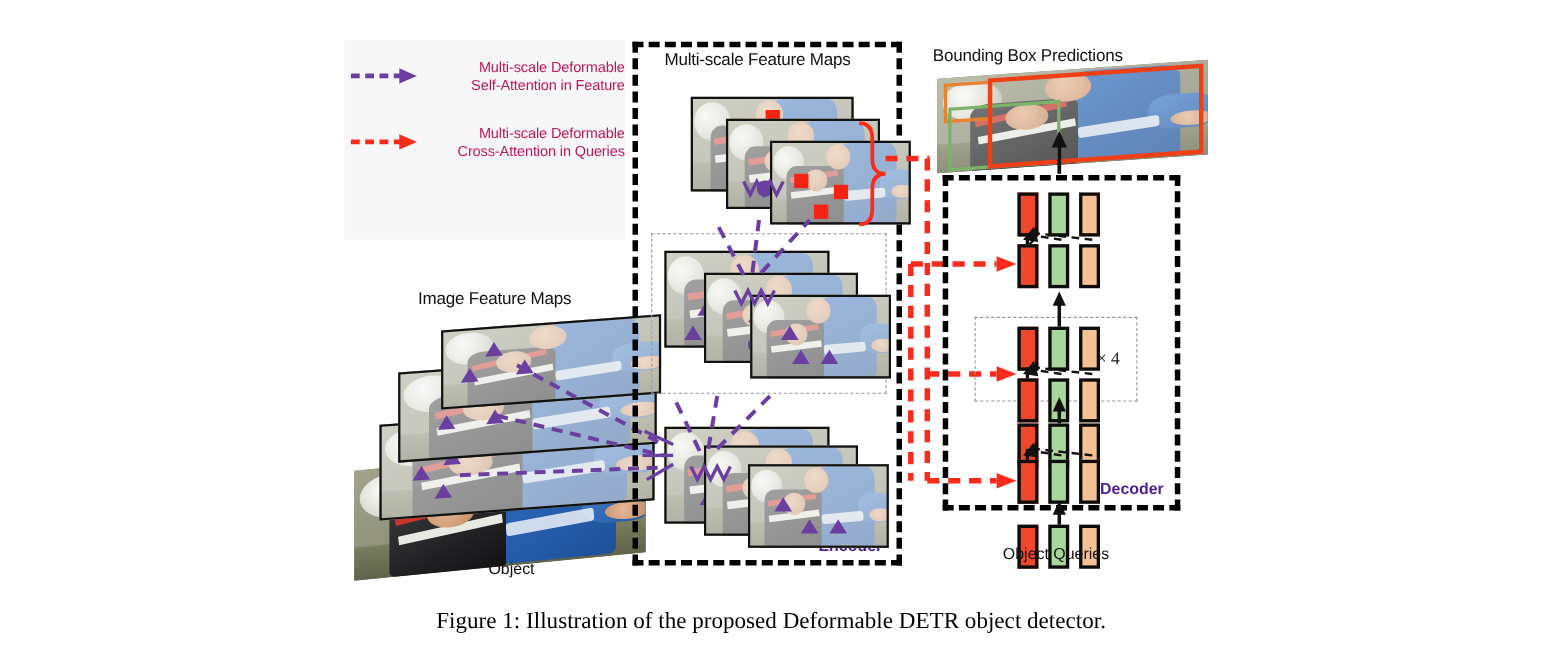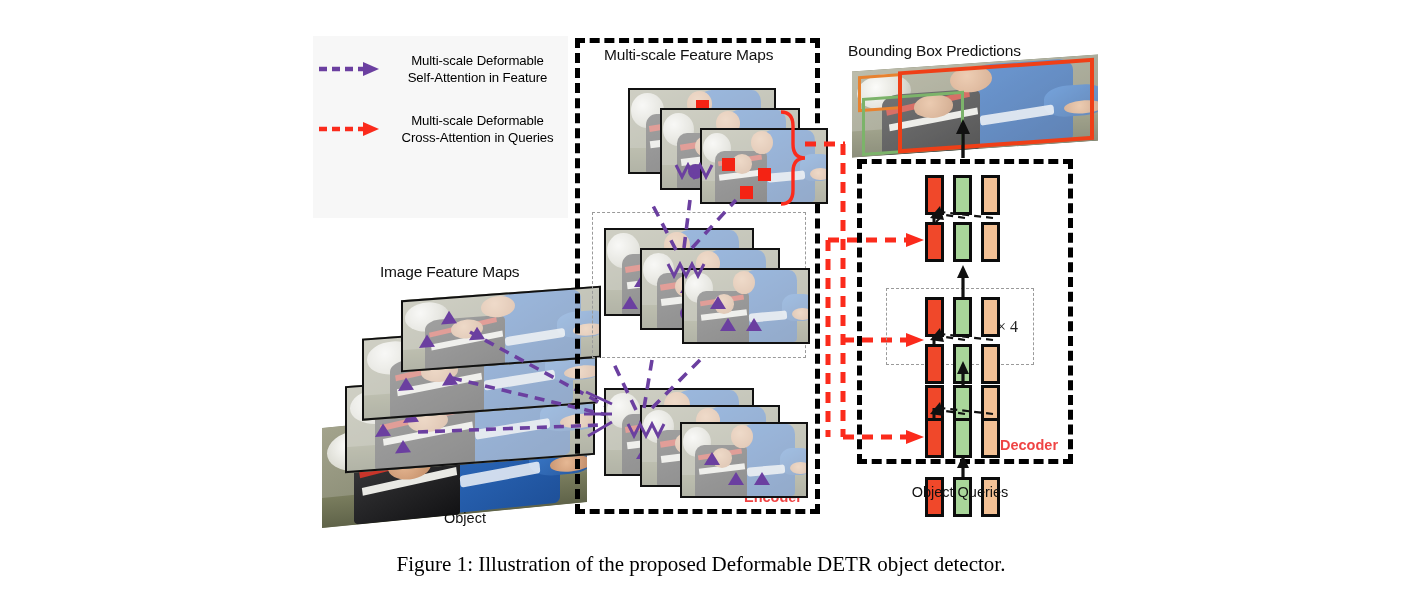--- a/index.html
+++ b/index.html
@@ -5,32 +5,32 @@
   html,body{margin:0;padding:0;background:#ffffff;}
   body{width:1402px;height:599px;position:relative;overflow:hidden;
        font-family:"Liberation Sans",sans-serif;color:#1a1a1a;}
   .abs{position:absolute;}
   .nosel{user-select:none;}
 
   
   #legend{left:313px;top:36px;width:255px;height:182px;background:#f7f7f7;}
   .leg-row{position:absolute;left:0;width:255px;display:flex;align-items:center;}
   .leg-arrow{width:74px;height:20px;flex:0 0 74px;position:relative;}
-  .leg-txt{flex:1;text-align:center;font-size:13.2px;line-height:17px;color:#000000;letter-spacing:-0.1px;}
+  .leg-txt{flex:1;text-align:right;font-size:13.2px;line-height:17px;color:#be185d;letter-spacing:-0.1px;}
 
   
   #encoder-box{left:575px;top:38px;width:245px;height:476px;
       border:5px dashed #000;box-sizing:border-box;}
   #decoder-box{left:857px;top:159px;width:216px;height:305px;
       border:5px dashed #000;box-sizing:border-box;}
   .rep-box{border:1.6px dashed #9a9a9a;box-sizing:border-box;}
   #enc-rep{left:592px;top:212px;width:214px;height:146px;}
   #dec-rep{left:886px;top:288px;width:148px;height:77px;}
 
-  .box-label{font-size:14.5px;font-weight:bold;color:#ef4444;}
+  .box-label{font-size:14.5px;font-weight:bold;color:#4c1d95;}
   .rep-label{font-size:16px;color:#222;font-family:"Liberation Serif",serif;}
 
   
   .title{font-size:15.5px;color:#111;white-space:nowrap;letter-spacing:-0.2px;}
 
   
   .photo{position:relative;overflow:hidden;background:#8d8f78;}
   .photo i{position:absolute;display:block;}
   .ph-sky   {left:0;  top:0;   width:100%;height:100%;
              background:linear-gradient(160deg,#a3a38c 0%,#8e9079 45%,#76795f 100%);}
@@ -503,21 +503,21 @@
   <span class="qbox q-red"></span>
   <span class="qbox q-grn"></span>
   <span class="qbox q-org"></span>
 </div>
 
 <div class="qrow" style="left:925px;top:477px;">
   <span class="qbox q-red"></span>
   <span class="qbox q-grn"></span>
   <span class="qbox q-org"></span>
 </div>
-<div class="abs sublabel nosel" style="left:880px;top:484px;width:160px;">Object Queries</div>
+<div class="abs sublabel nosel" style="left:880px;top:496px;width:160px;">Object Queries</div>
 
 <svg class="abs" style="left:0;top:0;width:1402px;height:599px;pointer-events:none;">
   <g stroke="#111" stroke-width="2.2" stroke-dasharray="7,5" fill="none">
     <line x1="937" y1="222" x2="937" y2="222"></line>
     <line x1="940" y1="218" x2="936" y2="222"></line>
     <line x1="965" y1="218" x2="939" y2="214"></line>
     <line x1="993" y1="218" x2="941" y2="212"></line>
     <line x1="965" y1="340" x2="939" y2="336"></line>
     <line x1="993" y1="340" x2="941" y2="334"></line>
     <line x1="965" y1="414" x2="939" y2="410"></line>

